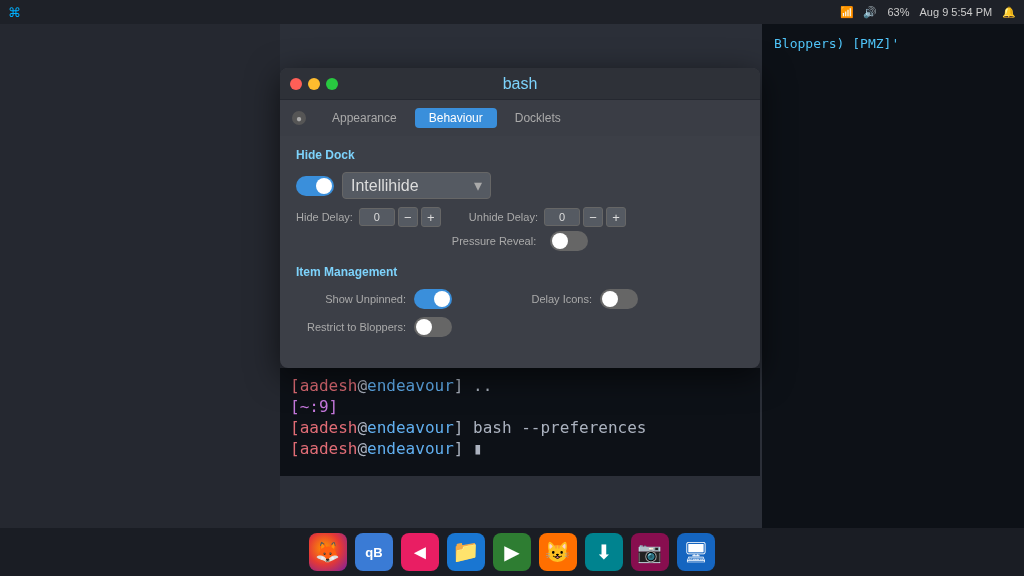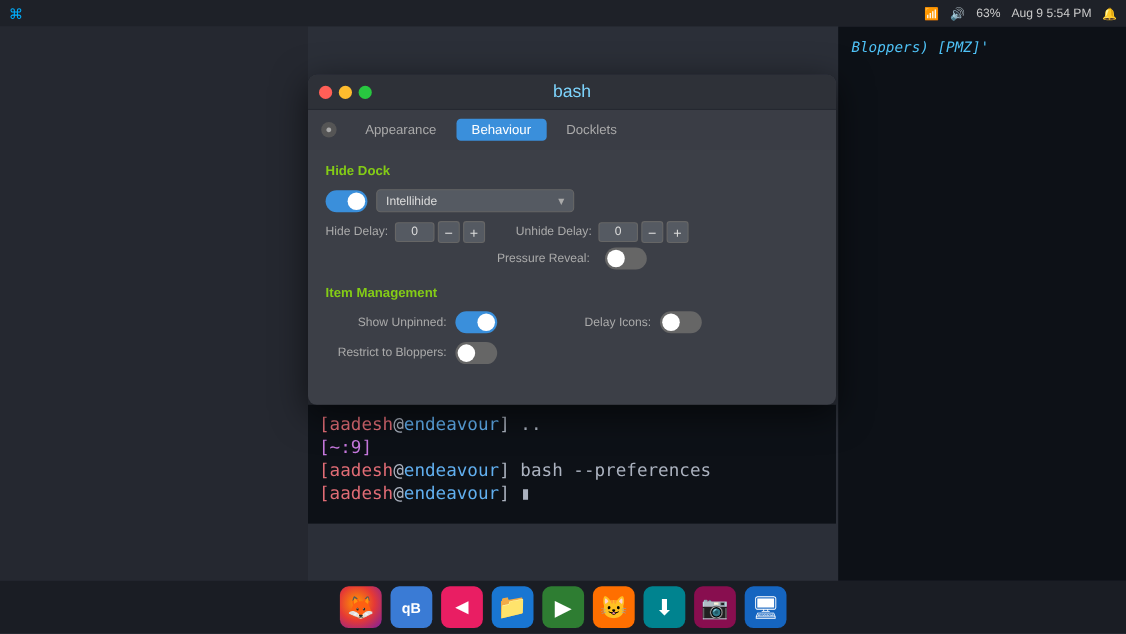--- a/index.html
+++ b/index.html
@@ -100,21 +100,21 @@
     }
 
     
     #dialog-body {
       padding: 12px 16px;
       color: #ccc;
     }
     .section-title {
       font-size: 12px;
       font-weight: bold;
-      color: #84cc16;
+      color: #7dd3fc;
       margin-bottom: 10px;
     }
     .section { margin-bottom: 14px; }
 
     .row {
       display: flex;
       align-items: center;
       margin-bottom: 8px;
       gap: 8px;
     }
@@ -146,26 +146,26 @@
     }
     .toggle.on .toggle-knob { left: 20px; }
     .toggle.off .toggle-knob { left: 2px; }
 
     
     .dropdown {
       background: #555a62;
       border: 1px solid #666;
       border-radius: 4px;
       color: #ddd;
-      font-size: 11px;
+      font-size: 16px;
       padding: 3px 8px;
       display: flex;
       align-items: center;
       gap: 6px;
-      width: 180px;
+      width: 149px;
       cursor: pointer;
     }
     .dropdown-arrow { margin-left: auto; color: #aaa; }
 
     
     .num-input-group {
       display: flex;
       align-items: center;
       gap: 3px;
     }
@@ -225,21 +225,20 @@
       position: absolute;
       left: 762px;
       top: 24px;
       right: 0;
       bottom: 48px;
       background: #0d1117;
       font-family: monospace;
       font-size: 13px;
       padding: 12px;
       color: #4fc3f7;
-      font-style: italic;
     }
 
     
     #left-area {
       position: absolute;
       left: 0; top: 24px;
       width: 280px;
       bottom: 48px;
       background: #252830;
     }

